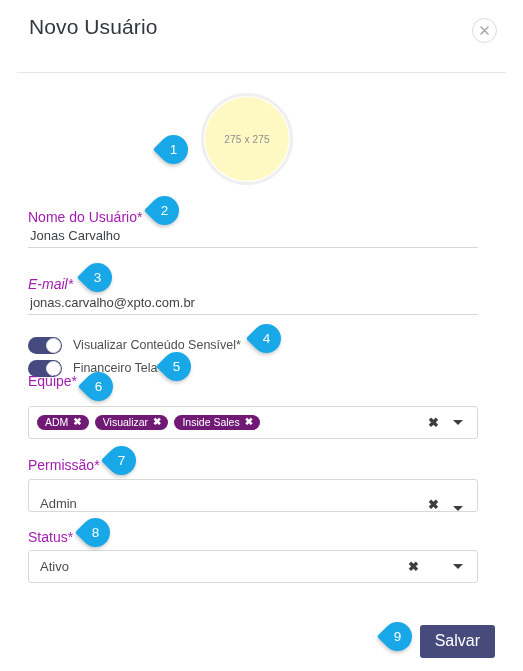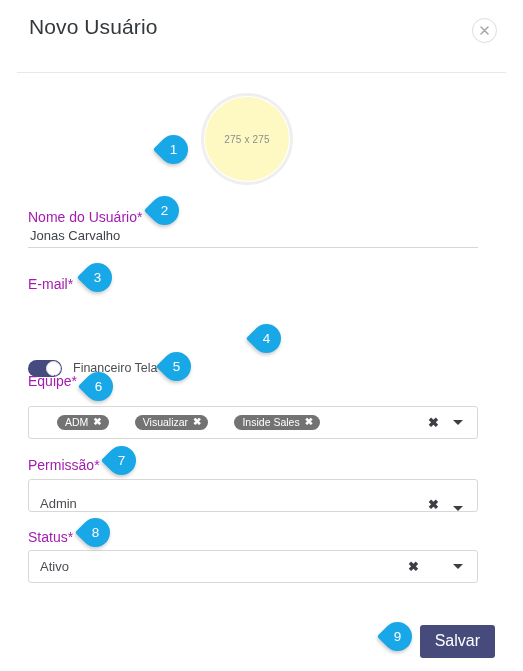--- a/index.html
+++ b/index.html
@@ -195,30 +195,29 @@
   }
   .chips {
     display: flex;
     align-items: center;
     gap: 6px;
     margin-left: 8px;
     flex: 1 1 auto;
     overflow: hidden;
   }
   .chip {
-    background: #737373;
+    background: #701a75;
     color: #ffffff;
     font-size: 10.5px;
     border-radius: 9px;
     padding: 2px 7px 3px 8px;
     display: inline-flex;
     align-items: center;
     white-space: nowrap;
     line-height: 1;
-    margin-left: 20px;
   }
   .chip-x {
     margin-left: 5px;
     font-size: 10px;
     font-weight: bold;
     color: #ffffff;
     cursor: pointer;
     line-height: 1;
   }
   .sel-clear {
@@ -313,22 +312,32 @@
         <span class="avatar-text">275 x 275</span>
       </div>
     </div>
 
     <div class="field-label" style="left:28px; top:136px;">Nome do Usuário*</div>
     <div class="underline-field" style="top:154px;">
       <input class="underline-value" type="text" value="Jonas Carvalho" style="">
       <div class="underline-bar"></div>
     </div>
 
-    <div class="field-label" style="left:28px; top:203px;">E-mail*</div>
-
+    <div class="field-label" style="left:28px; top:203px;font-style:italic;">E-mail*</div>
+    <div class="underline-field" style="top:221px;">
+      <input class="underline-value" type="text" value="jonas.carvalho@xpto.com.br" style="">
+      <div class="underline-bar"></div>
+    </div>
+
+    <div class="toggle-row" style="top:262px;">
+      <div class="toggle">
+        <div class="knob"></div>
+      </div>
+      <span class="toggle-label">Visualizar Conteúdo Sensível*</span>
+    </div>
 
     <div class="toggle-row" style="top:285px;">
       <div class="toggle">
         <div class="knob"></div>
       </div>
       <span class="toggle-label">Financeiro Tela</span>
     </div>
 
     <div class="field-label" style="left:28px; top:300px;">Equipe*</div>
     <div class="select-box" style="top:333px;">

